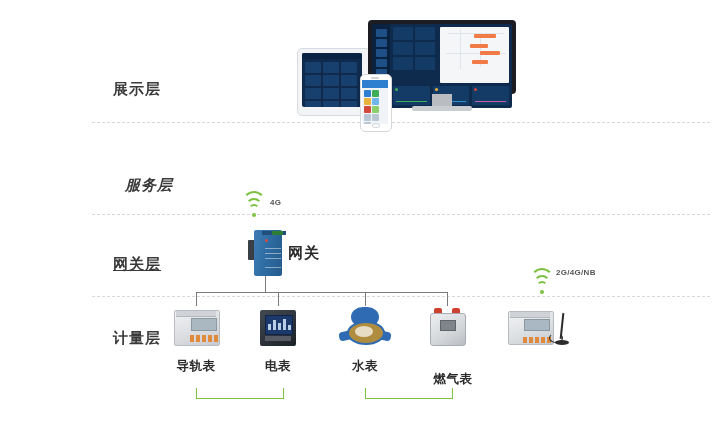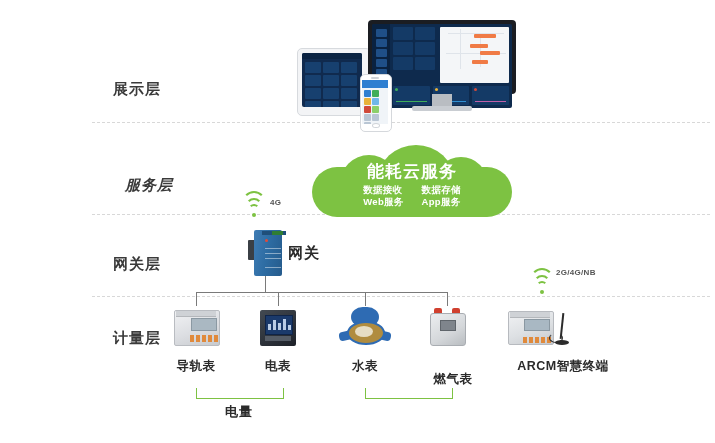--- a/index.html
+++ b/index.html
@@ -165,21 +165,21 @@
 <body>
 
 <div id="stage">
 
   <div class="sep" style="top:122px;"></div>
   <div class="sep" style="top:214px;"></div>
   <div class="sep" style="top:296px;"></div>
 
   <div class="layer-label" style="left:113px;top:80px;">展示层</div>
   <div class="layer-label" style="left:125px;top:176px;font-style:italic;">服务层</div>
-  <div class="layer-label" style="left:113px;top:255px;">网关层</div>
+  <div class="layer-label" style="left:113px;top:255px;text-decoration:underline;">网关层</div>
   <div class="layer-label" style="left:113px;top:329px;">计量层</div>
 
   <div class="tablet">
     <div class="bez"></div>
     <div class="scr">
       <div class="hdr"></div>
       <div class="grid">
         <i></i>
           <i></i>
           <i></i>
@@ -261,39 +261,20 @@
           <i style="background:#d0493a;"></i>
           <i style="background:#8ccf6a;"></i>
         <i style="background:#b9c6d4;"></i>
           <i style="background:#b9c6d4;"></i>
           <i style="background:#b9c6d4;"></i>
       </div>
     </div>
     <div class="hm"></div>
   </div>
 
-  <div class="cloud-wrap">
-    <div class="cloud-b4"></div>
-    <div class="cloud-b1"></div>
-    <div class="cloud-b2"></div>
-    <div class="cloud-b3"></div>
-    <div class="cloud-b5"></div>
-    <div class="cloud-body"></div>
-    <div class="cloud-title">能耗云服务</div>
-    <div class="cloud-sub">
-      <div class="cloud-col">
-        <span>数据接收</span>
-        <span>Web服务</span>
-      </div>
-      <div class="cloud-col">
-        <span>数据存储</span>
-        <span>App服务</span>
-      </div>
-    </div>
-  </div>
 
   <div class="wifi" style="left:243px;top:200px;">
     <div class="arc a1"></div>
       <div class="arc a2"></div>
       <div class="arc a3"></div>
       <div class="dot"></div>
   </div>
   <div class="net-tag" style="left:270px;top:198px;">4G</div>
 
   <div class="gw">
@@ -380,20 +361,18 @@
         <i></i>
         <i></i>
         <i></i>
       </div>
     <div class="ant">
       <div class="rod"></div>
         <div class="base"></div>
         <div class="cable"></div>
     </div>
   </div>
-  <div class="dev-label" style="left:505px;top:358px;width:116px;">ARCM智慧终端</div>
 
   <div class="bracket" style="left:196px;top:388px;width:86px;"></div>
-  <div class="bracket-label" style="left:196px;top:403px;width:86px;">电量</div>
 
   <div class="bracket" style="left:365px;top:388px;width:86px;"></div>
 
 </div>
 
 </body></html>

